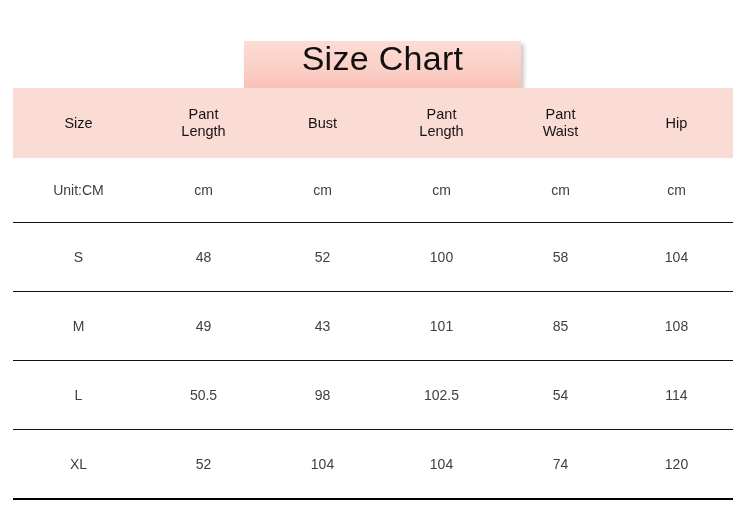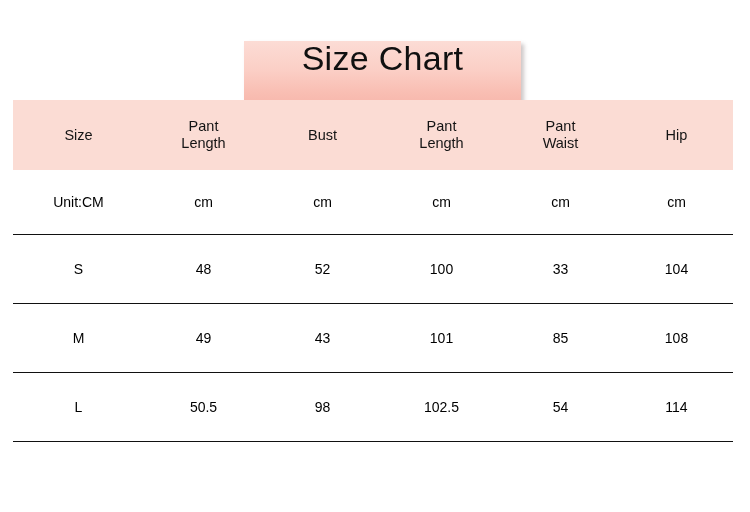--- a/index.html
+++ b/index.html
@@ -46,31 +46,31 @@
     font-weight: 400;
     color: #101010;
     letter-spacing: 0.3px;
     white-space: nowrap;
   }
 
   
   .size-table {
     position: absolute;
     left: 13px;
-    top: 100px;
+    top: 88px;
     width: 720px;
     border-collapse: collapse;
     table-layout: fixed;
   }
   .size-table td {
     padding: 0;
     text-align: center;
     vertical-align: middle;
     font-size: 14px;
-    color: #000000;
+    color: #404040;
   }
 
   
   .col-size   { width: 131px; }
   .col-tops   { width: 119px; }
   .col-bust   { width: 119px; }
   .col-plen   { width: 119px; }
   .col-pwaist { width: 119px; }
   .col-hip    { width: 113px; }
 
@@ -151,21 +151,21 @@
         <td>cm</td>
         <td>cm</td>
         <td>cm</td>
       </tr>
 
       <tr class="data-row">
         <td>S</td>
         <td>48</td>
         <td>52</td>
         <td>100</td>
-        <td>33</td>
+        <td>58</td>
         <td>104</td>
       </tr>
 
       <tr class="data-row">
         <td>M</td>
         <td>49</td>
         <td>43</td>
         <td>101</td>
         <td>85</td>
         <td>108</td>
@@ -173,17 +173,25 @@
 
       <tr class="data-row">
         <td>L</td>
         <td>50.5</td>
         <td>98</td>
         <td>102.5</td>
         <td>54</td>
         <td>114</td>
       </tr>
 
+      <tr class="data-row last-row">
+        <td>XL</td>
+        <td>52</td>
+        <td>104</td>
+        <td>104</td>
+        <td>74</td>
+        <td>120</td>
+      </tr>
 
     </tbody>
   </table>
 
 </div>
 
 </body></html>

